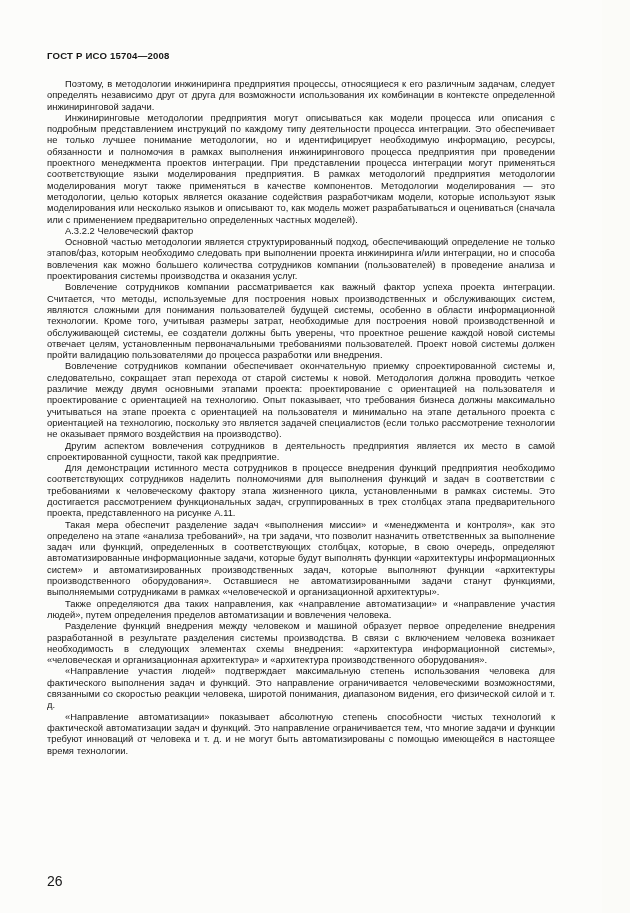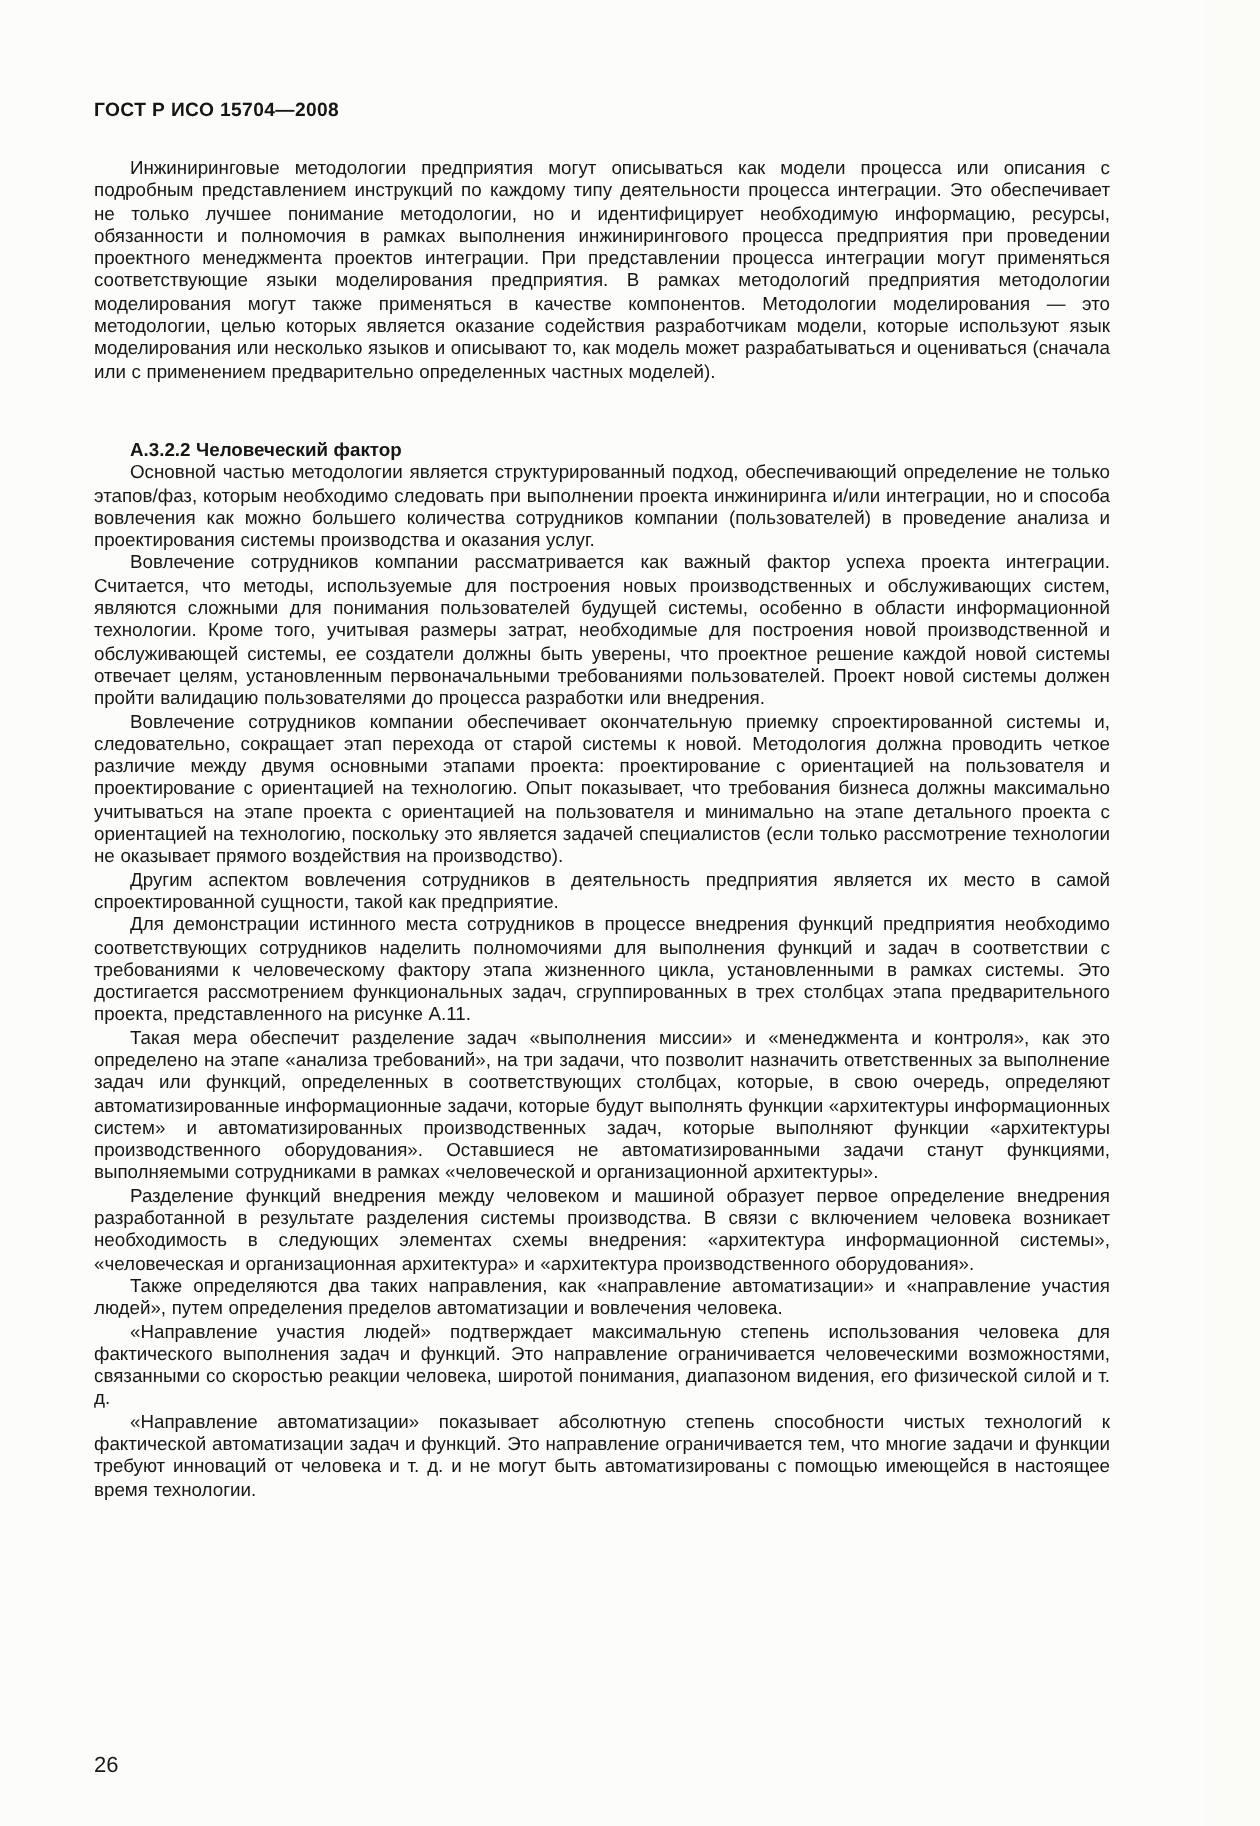--- a/index.html
+++ b/index.html
@@ -27,45 +27,45 @@
   }
   .doc-body p {
     margin: 0;
     font-size: 9.4px;
     line-height: 11.3px;
     text-align: justify;
     text-indent: 18px;
     word-spacing: 0.2px;
   }
   .doc-body p.heading {
-    font-weight: bold;
-    margin-top: 28px;
+    font-weight: normal;
   }
   .page-number {
     position: absolute;
     left: 47px;
     bottom: 24px;
-    font-size: 11px;
+    font-size: 14px;
   }
 </style>
 </head>
 <body>
 
 <div class="page">
   <div class="doc-header">ГОСТ Р ИСО 15704—2008</div>
 
   <div class="doc-body" id="doc-body">
+      <p class="">Поэтому, в методологии инжиниринга предприятия процессы, относящиеся к его различным задачам, следует определять независимо друг от друга для возможности использования их комбинации в контексте определенной инжиниринговой задачи.</p>
       <p class="">Инжиниринговые методологии предприятия могут описываться как модели процесса или описания с подробным представлением инструкций по каждому типу деятельности процесса интеграции. Это обеспечивает не только лучшее понимание методологии, но и идентифицирует необходимую информацию, ресурсы, обязанности и полномочия в рамках выполнения инжинирингового процесса предприятия при проведении проектного менеджмента проектов интеграции. При представлении процесса интеграции могут применяться соответствующие языки моделирования предприятия. В рамках методологий предприятия методологии моделирования могут также применяться в качестве компонентов. Методологии моделирования — это методологии, целью которых является оказание содействия разработчикам модели, которые используют язык моделирования или несколько языков и описывают то, как модель может разрабатываться и оцениваться (сначала или с применением предварительно определенных частных моделей).</p>
       <p class="heading">А.3.2.2 Человеческий фактор</p>
       <p class="">Основной частью методологии является структурированный подход, обеспечивающий определение не только этапов/фаз, которым необходимо следовать при выполнении проекта инжиниринга и/или интеграции, но и способа вовлечения как можно большего количества сотрудников компании (пользователей) в проведение анализа и проектирования системы производства и оказания услуг.</p>
       <p class="">Вовлечение сотрудников компании рассматривается как важный фактор успеха проекта интеграции. Считается, что методы, используемые для построения новых производственных и обслуживающих систем, являются сложными для понимания пользователей будущей системы, особенно в области информационной технологии. Кроме того, учитывая размеры затрат, необходимые для построения новой производственной и обслуживающей системы, ее создатели должны быть уверены, что проектное решение каждой новой системы отвечает целям, установленным первоначальными требованиями пользователей. Проект новой системы должен пройти валидацию пользователями до процесса разработки или внедрения.</p>
       <p class="">Вовлечение сотрудников компании обеспечивает окончательную приемку спроектированной системы и, следовательно, сокращает этап перехода от старой системы к новой. Методология должна проводить четкое различие между двумя основными этапами проекта: проектирование с ориентацией на пользователя и проектирование с ориентацией на технологию. Опыт показывает, что требования бизнеса должны максимально учитываться на этапе проекта с ориентацией на пользователя и минимально на этапе детального проекта с ориентацией на технологию, поскольку это является задачей специалистов (если только рассмотрение технологии не оказывает прямого воздействия на производство).</p>
       <p class="">Другим аспектом вовлечения сотрудников в деятельность предприятия является их место в самой спроектированной сущности, такой как предприятие.</p>
       <p class="">Для демонстрации истинного места сотрудников в процессе внедрения функций предприятия необходимо соответствующих сотрудников наделить полномочиями для выполнения функций и задач в соответствии с требованиями к человеческому фактору этапа жизненного цикла, установленными в рамках системы. Это достигается рассмотрением функциональных задач, сгруппированных в трех столбцах этапа предварительного проекта, представленного на рисунке А.11.</p>
       <p class="">Такая мера обеспечит разделение задач «выполнения миссии» и «менеджмента и контроля», как это определено на этапе «анализа требований», на три задачи, что позволит назначить ответственных за выполнение задач или функций, определенных в соответствующих столбцах, которые, в свою очередь, определяют автоматизированные информационные задачи, которые будут выполнять функции «архитектуры информационных систем» и автоматизированных производственных задач, которые выполняют функции «архитектуры производственного оборудования». Оставшиеся не автоматизированными задачи станут функциями, выполняемыми сотрудниками в рамках «человеческой и организационной архитектуры».</p>
+      <p class="">Также определяются два таких направления, как «направление автоматизации» и «направление участия людей», путем определения пределов автоматизации и вовлечения человека.</p>
       <p class="">Разделение функций внедрения между человеком и машиной образует первое определение внедрения разработанной в результате разделения системы производства. В связи с включением человека возникает необходимость в следующих элементах схемы внедрения: «архитектура информационной системы», «человеческая и организационная архитектура» и «архитектура производственного оборудования».</p>
-      <p class="">Также определяются два таких направления, как «направление автоматизации» и «направление участия людей», путем определения пределов автоматизации и вовлечения человека.</p>
       <p class="">«Направление участия людей» подтверждает максимальную степень использования человека для фактического выполнения задач и функций. Это направление ограничивается человеческими возможностями, связанными со скоростью реакции человека, широтой понимания, диапазоном видения, его физической силой и т. д.</p>
       <p class="">«Направление автоматизации» показывает абсолютную степень способности чистых технологий к фактической автоматизации задач и функций. Это направление ограничивается тем, что многие задачи и функции требуют инноваций от человека и т. д. и не могут быть автоматизированы с помощью имеющейся в настоящее время технологии.</p>
     </div>
 
   <div class="page-number">26</div>
 </div>
 
 </body></html>

